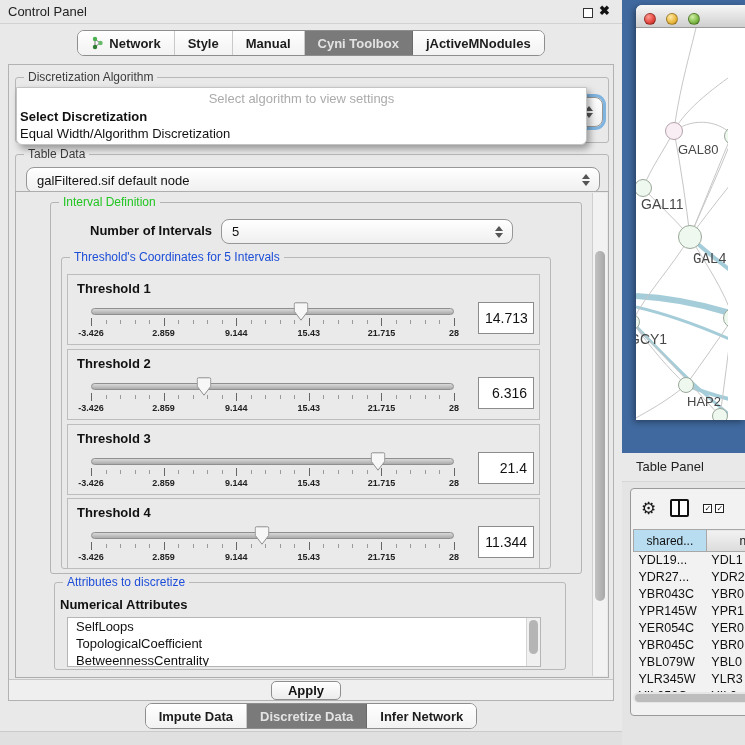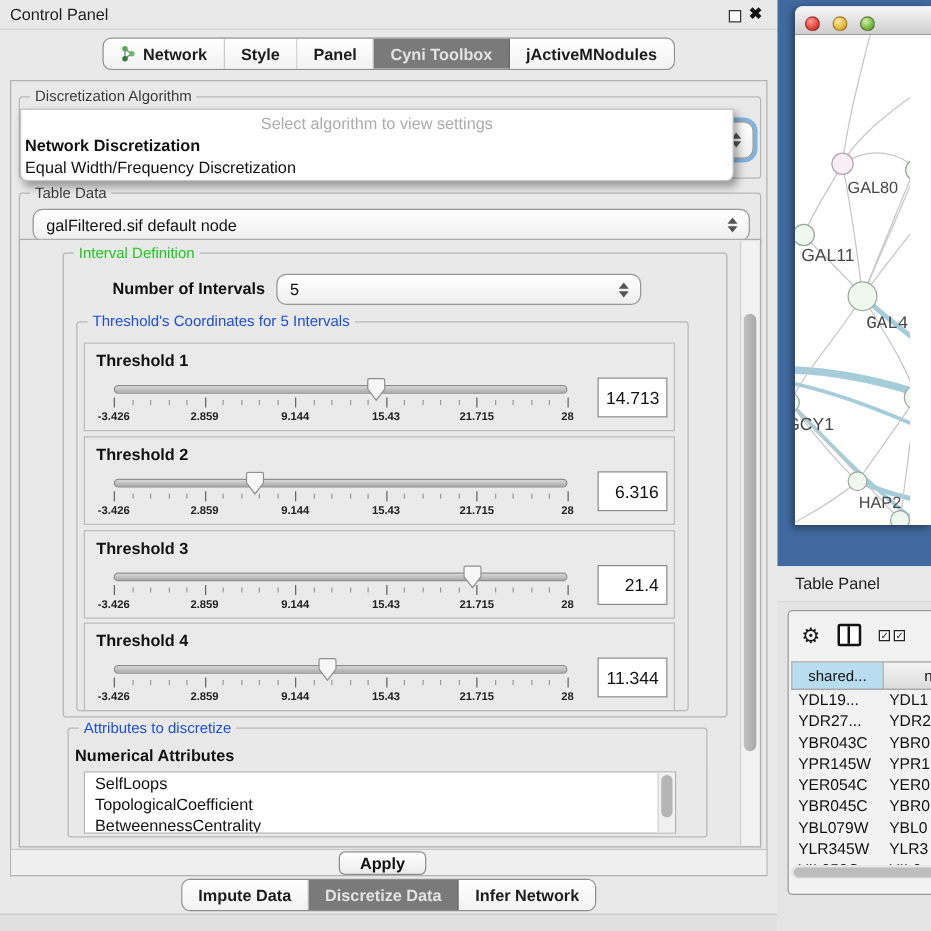--- a/index.html
+++ b/index.html
@@ -151,21 +151,21 @@
           <circle cx="4" cy="3" r="2.2" fill="#4caf50"></circle>
           <circle cx="4" cy="11" r="2.2" fill="#2e7d32"></circle>
           <circle cx="9.5" cy="7" r="2.2" fill="#66bb6a"></circle>
         </svg>
         <span>Network</span>
       </div>
       <div class="tab">
           <span>Style</span>
         </div>
       <div class="tab">
-          <span>Panel</span>
+          <span>Manual</span>
         </div>
       <div class="tab selected">
           <span>Cyni Toolbox</span>
         </div>
       <div class="tab">
           <span>jActiveMNodules</span>
         </div>
     </div>
   </div>
 
@@ -176,22 +176,22 @@
     </div>
     <div class="combo focus-ring" id="algorithm-combo">
       <span class="arrows">
           <span class="arr-up"></span>
           <span class="arr-dn"></span>
         </span>
     </div>
 
     <div class="popup">
       <div class="popup-placeholder">Select algorithm to view settings</div>
-      <div class="popup-opt first">Network Discretization</div>
-      <div class="popup-opt second">Equal Width/Frequency Discretization</div>
+      <div class="popup-opt first">Select Discretization</div>
+      <div class="popup-opt second">Equal Width/Algorithm Discretization</div>
     </div>
 
     <div class="group" id="tabledata-group">
       <span class="group-label lbl-black">Table Data</span>
       <div class="combo" id="tabledata-combo">
         <span>galFiltered.sif default node</span>
         <span class="arrows">
             <span class="arr-up"></span>
             <span class="arr-dn"></span>
           </span>

